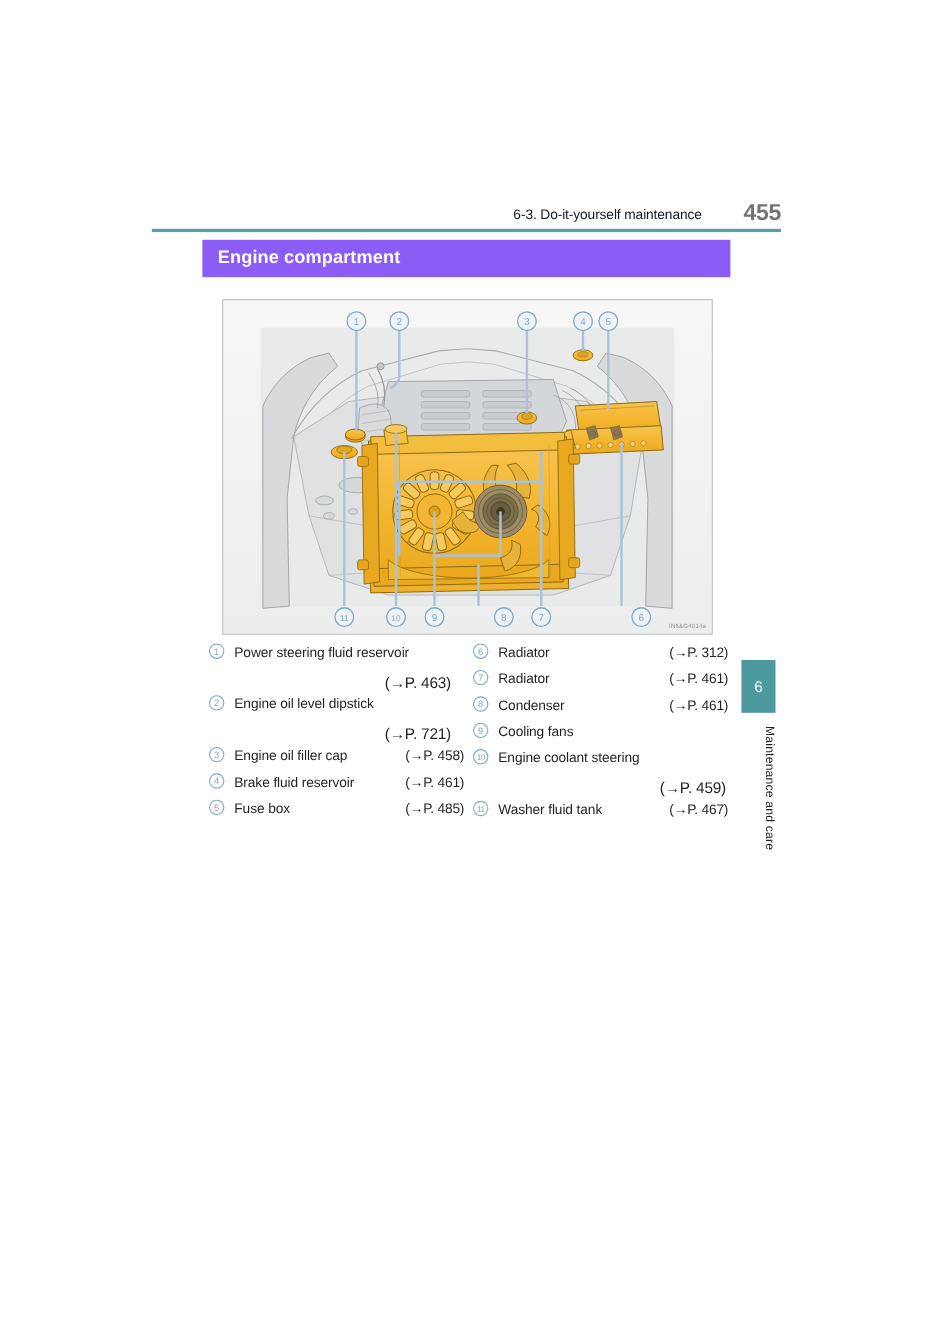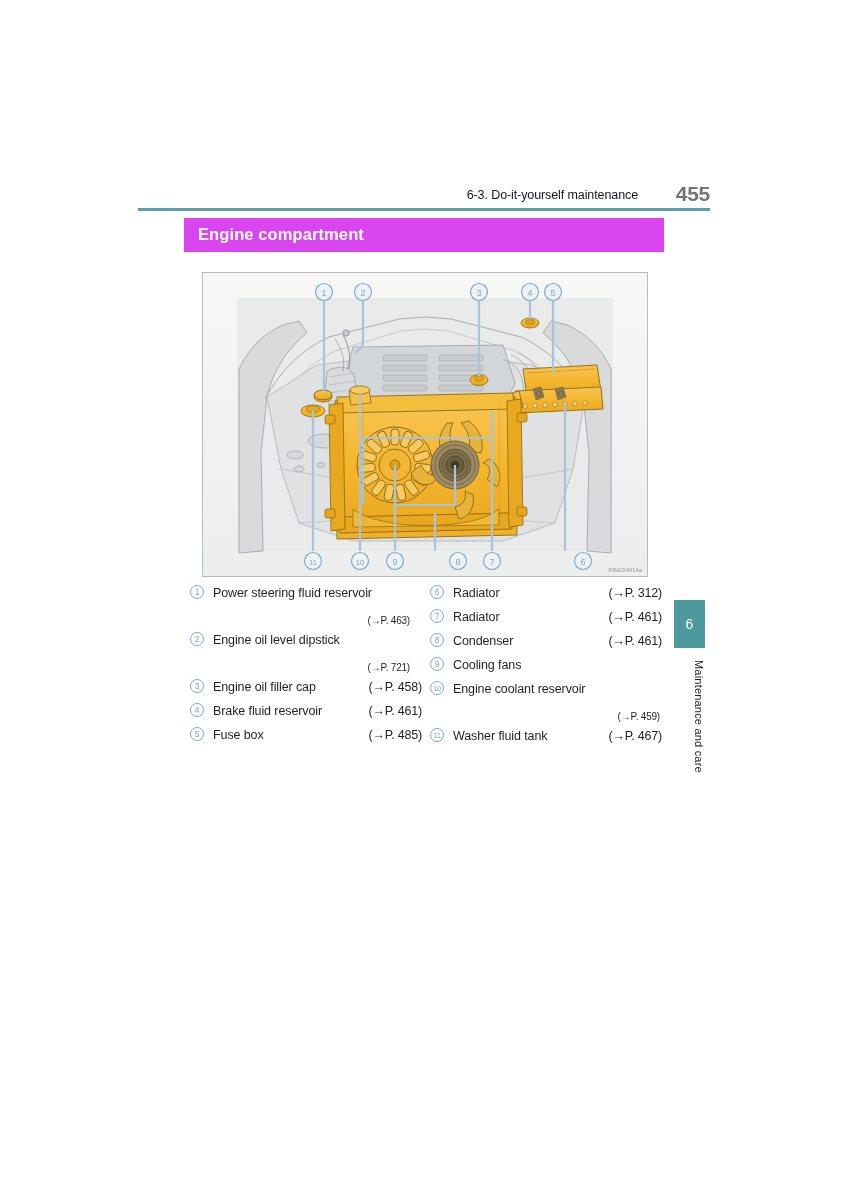--- a/index.html
+++ b/index.html
@@ -51,21 +51,21 @@
     background: #5aa0a4;
   }
 
   
   #section-band {
     position: absolute;
     left: 184px;
     top: 218px;
     width: 480px;
     height: 34px;
-    background: #d946ef;
+    background: #8b5cf6;
   }
   #section-band-label {
     position: absolute;
     left: 14px;
     top: 7px;
     font-size: 16.5px;
     font-weight: bold;
     color: #ffffff;
     letter-spacing: 0.1px;
   }
@@ -137,21 +137,21 @@
   .legend-ref {
     flex: 0 0 auto;
     white-space: nowrap;
     font-size: 12.5px;
     letter-spacing: -0.2px;
   }
   .legend-ref-wrap {
     text-align: right;
     height: 23px;
     line-height: 23px;
-    font-size: 10px;
+    font-size: 14px;
     letter-spacing: -0.2px;
     padding-right: 2px;
   }
   .legend-ref-wrap.indent-l { padding-right: 12px; }
 
   
   #side-tab {
     position: absolute;
     left: 674px;
     top: 600px;
@@ -533,21 +533,21 @@
     <div class="legend-row">
       <span class="num-circle">9</span>
       <span class="legend-label">Cooling fans</span>
       <span class="legend-ref"></span>
     </div>
   </div>
 
   <div class="legend-item">
     <div class="legend-row">
       <span class="num-circle two-digit">10</span>
-      <span class="legend-label">Engine coolant reservoir</span>
+      <span class="legend-label">Engine coolant steering</span>
     </div>
     <div class="legend-ref-wrap">(→P. 459)</div>
   </div>
 
   <div class="legend-item">
     <div class="legend-row">
       <span class="num-circle two-digit">11</span>
       <span class="legend-label">Washer fluid tank</span>
       <span class="legend-ref">(→P. 467)</span>
     </div>

